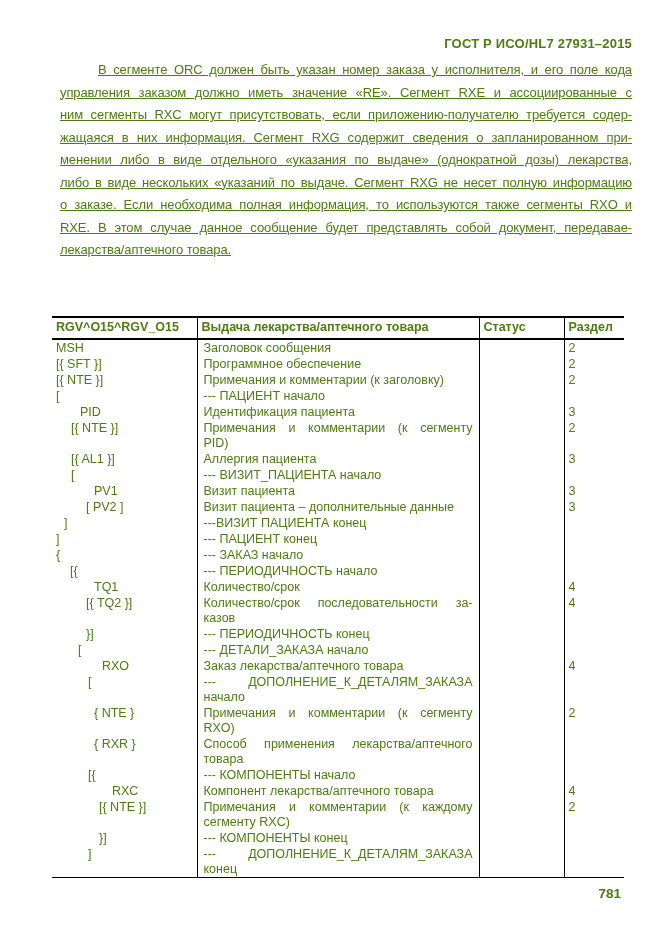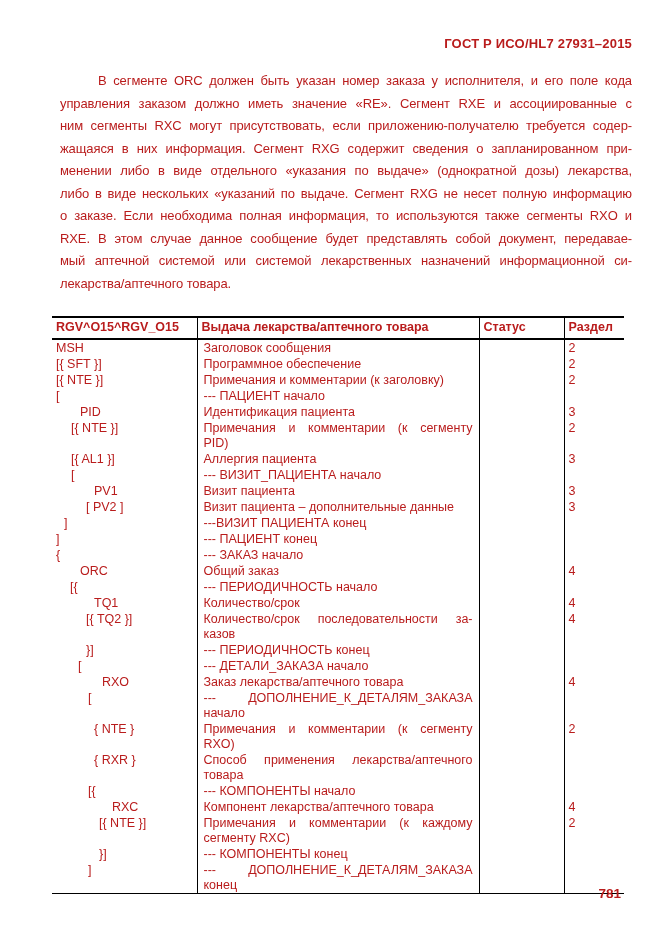--- a/index.html
+++ b/index.html
@@ -3,38 +3,39 @@
 <meta charset="utf-8">
 <style>
   * { box-sizing: border-box; }
   html, body { margin: 0; padding: 0; background: #ffffff; }
   .page {
     position: relative;
     width: 661px;
     height: 935px;
     background: #ffffff;
     font-family: "Liberation Sans", sans-serif;
-    color: #b91c1c;
+    color: #4d7c0f;
     overflow: hidden;
   }
   .doc-header {
     position: absolute;
     top: 36px;
     right: 29px;
     font-size: 13px;
     font-weight: bold;
     letter-spacing: 0.2px;
   }
   .paragraph {
     position: absolute;
-    top: 70px;
+    top: 59px;
     left: 60px;
     width: 572px;
     font-size: 13px;
     letter-spacing: -0.1px;
+    text-decoration: underline;
   }
   .paragraph .pl {
     line-height: 22.5px;
     text-align: justify;
     text-align-last: justify;
     white-space: nowrap;
   }
   .paragraph .pl.first { text-indent: 38px; }
   .paragraph .pl.last { text-align: left; text-align-last: left; }
 
@@ -83,21 +84,20 @@
 
   <div class="paragraph">
       <div class="pl first">В сегменте ORC должен быть указан номер заказа у исполнителя, и его поле кода</div>
       <div class="pl">управления заказом должно иметь значение «RE». Сегмент RXE и ассоциированные с</div>
       <div class="pl">ним сегменты RXC могут присутствовать, если приложению-получателю требуется содер-</div>
       <div class="pl">жащаяся в них информация. Сегмент RXG содержит сведения о запланированном при-</div>
       <div class="pl">менении либо в виде отдельного «указания по выдаче» (однократной дозы) лекарства,</div>
       <div class="pl">либо в виде нескольких «указаний по выдаче. Сегмент RXG не несет полную информацию</div>
       <div class="pl">о заказе. Если необходима полная информация, то используются также сегменты RXO и</div>
       <div class="pl">RXE. В этом случае данное сообщение будет представлять собой документ, передавае-</div>
-      <div class="pl">мый аптечной системой или системой лекарственных назначений информационной си-</div>
       <div class="pl last">лекарства/аптечного товара.</div>
     </div>
 
   <table class="seg-table">
     <colgroup>
       <col style="width:145px">
       <col style="width:282px">
       <col style="width:85px">
       <col style="width:60px">
     </colgroup>
@@ -209,28 +209,20 @@
         </tr>
         <tr>
           <td class="c-seg" style="padding-left: 4px;">{</td>
           <td class="c-desc b-left">
             <div class="dl last">--- ЗАКАЗ начало</div>
           </td>
           <td class="c-status b-left"></td>
           <td class="c-sect b-left"></td>
         </tr>
         <tr>
-          <td class="c-seg" style="padding-left: 28px;">ORC</td>
-          <td class="c-desc b-left">
-            <div class="dl last">Общий заказ</div>
-          </td>
-          <td class="c-status b-left"></td>
-          <td class="c-sect b-left">4</td>
-        </tr>
-        <tr>
           <td class="c-seg" style="padding-left: 18px;">[{</td>
           <td class="c-desc b-left">
             <div class="dl last">--- ПЕРИОДИЧНОСТЬ начало</div>
           </td>
           <td class="c-status b-left"></td>
           <td class="c-sect b-left"></td>
         </tr>
         <tr>
           <td class="c-seg" style="padding-left: 42px; margin-top: 32px;">TQ1</td>
           <td class="c-desc b-left">

